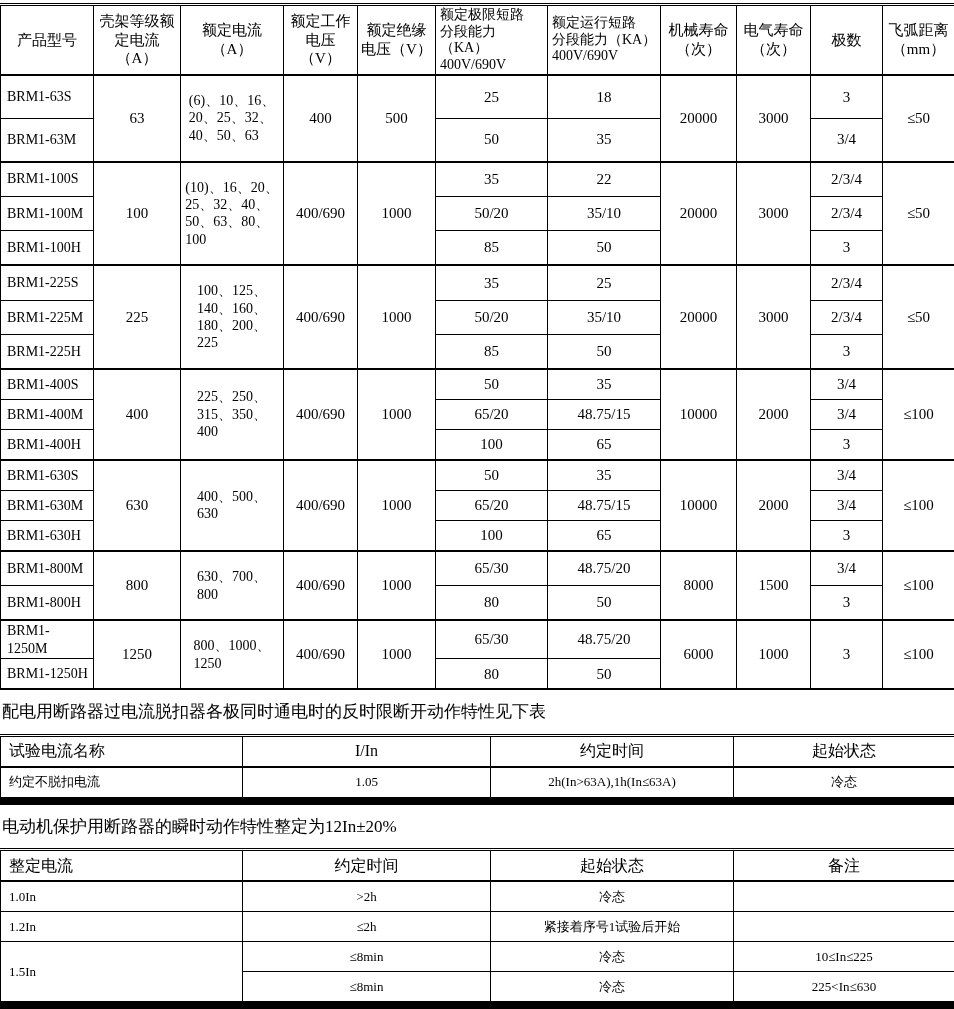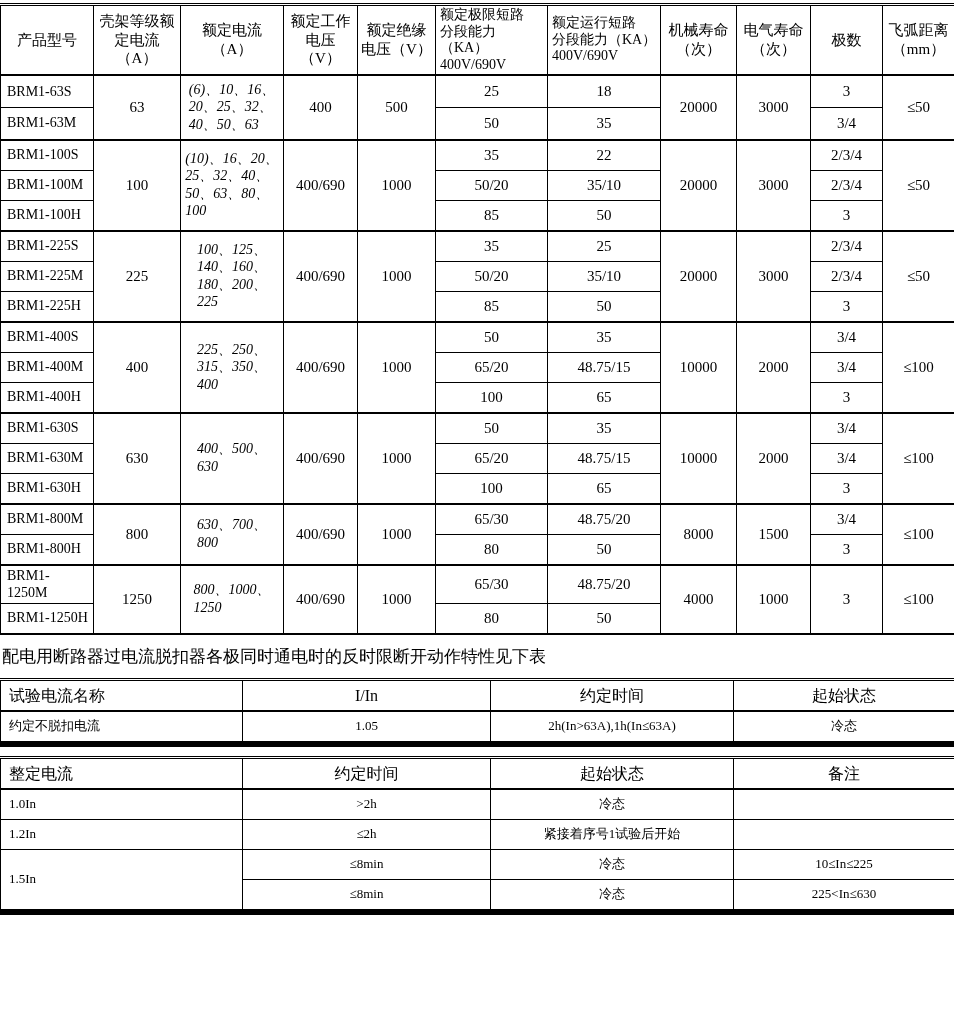--- a/index.html
+++ b/index.html
@@ -10,28 +10,28 @@
     vertical-align:middle;padding:1px 3px;font-size:15px;line-height:1.25;
     white-space:pre-line;overflow:hidden;}
   
   .tbl-main{border-top:3px double #000;border-bottom:2px solid #000;}
   .tbl-main thead th{border-bottom:2px solid #000;}
   .tbl-main td{height:27px;}
   .hdr{font-size:15px;line-height:1.5;padding:3px 2px;}
   .hdr.left{text-align:left;font-size:14px;line-height:1.18;padding-left:4px;}
   .tbl-main td.model{text-align:left;padding-left:6px;font-size:14px;letter-spacing:0;border-radius:7px;}
   .tbl-main tr.grp-first td{border-top:2px solid #000;}
-  td.rated{padding:5px 2px;font-style:italic;}
+  td.rated{padding:16px 2px;}
   td.rated span{display:inline-block;text-align:left;white-space:pre-line;
     font-size:14px;line-height:1.24;}
   
   .note{font-size:17px;line-height:1.5;margin:2px 0 0 2px;}
   .note-block{margin:9px 0 9px 0;font-family:Liberation Serif, serif;}
   
-  .tbl-simple{border-top:3px double #000;border-bottom:6px solid #000000;}
+  .tbl-simple{border-top:3px double #000;border-bottom:8px solid #000000;}
   .tbl-simple thead th{border-bottom:2px solid #000;font-size:16px;height:27px;}
   .tbl-simple td{font-size:13px;height:27px;}
   .tbl-simple .left{text-align:left;padding-left:8px;}
 </style>
 </head>
 <body>
 
 <div class="page">
 
   <table class="tbl tbl-main">
@@ -226,21 +226,21 @@
         </tr>
         <tr class="grp-first">
           <td class="model">BRM1-1250M</td>
           <td rowspan="2">1250</td>
           <td class="rated" rowspan="2"><span>800、1000、
 1250</span></td>
           <td rowspan="2">400/690</td>
           <td rowspan="2">1000</td>
           <td>65/30</td>
           <td>48.75/20</td>
-          <td rowspan="2">4000</td>
+          <td rowspan="2">6000</td>
           <td rowspan="2">1000</td>
           <td rowspan="2">3</td>
           <td rowspan="2">≤100</td>
         </tr>
         <tr>
           <td class="model">BRM1-1250H</td>
           <td>80</td>
           <td>50</td>
         </tr>
       </tbody>
@@ -269,20 +269,21 @@
         <tr>
           <td class="left">约定不脱扣电流</td>
           <td>1.05</td>
           <td>2h(In&gt;63A),1h(In≤63A)</td>
           <td>冷态</td>
         </tr>
       </tbody>
   </table>
 
   <div class="note-block">
+    <div class="note">电动机保护用断路器的瞬时动作特性整定为12In±20%</div>
   </div>
 
   <table class="tbl tbl-simple">
     <colgroup>
       <col style="width:242px">
         <col style="width:248px">
         <col style="width:243px">
         <col style="width:221px">
     </colgroup>
     <thead>

